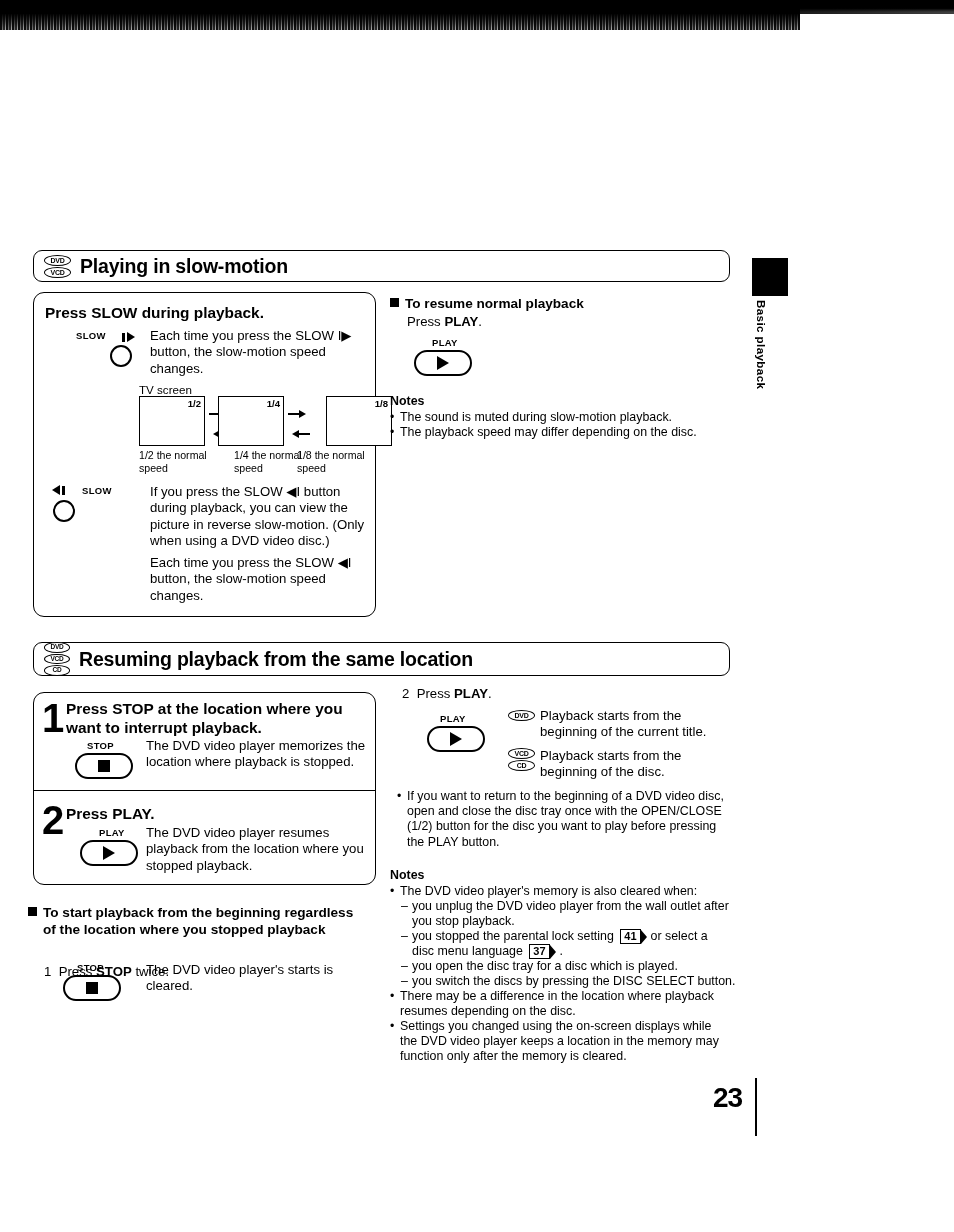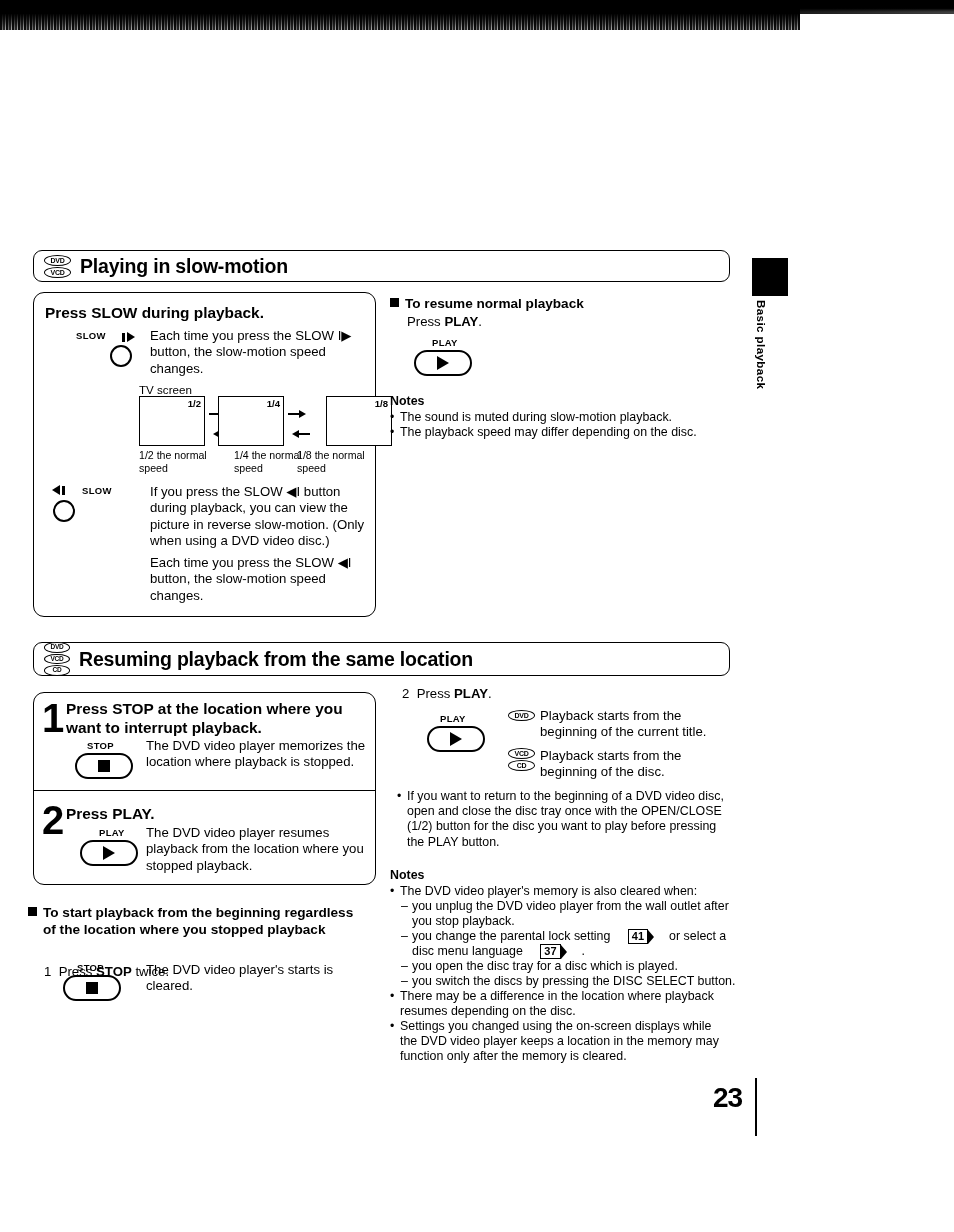--- a/index.html
+++ b/index.html
@@ -158,21 +158,21 @@
   .step-num {
     position:absolute; font-size:40px; font-weight:bold;
     line-height:40px; letter-spacing:-2px;
   }
 
   
   .pref {
     display:inline-block; position:relative;
     border:1.5px solid #000; padding:0 3px 0 3px;
     font-size:11px; font-weight:bold; line-height:13px;
-    margin:0 14px; vertical-align:0px;
+    margin:0 3px; vertical-align:0px;
   }
   .pref::after {
     content:""; position:absolute; right:-7px; top:0px;
     width:0;height:0;
     border-left:6px solid #000;
     border-top:7.5px solid transparent;
     border-bottom:7.5px solid transparent;
   }
   .pref-wrap { display:inline-block; margin-right:7px; }
 
@@ -376,21 +376,21 @@
   </div>
 
   <div class="sub-li" style="left:401px; top:899px; width:330px;">
     <span class="dash">–</span>
       <span class="txt">you unplug the DVD video player from the wall outlet after you stop playback.</span>
   </div>
 
   <div class="sub-li" style="left:401px; top:929px; width:330px;">
     <span class="dash">–</span>
     <span class="txt">
-      <span>you change the parental lock setting</span>
+      <span>you stopped the parental lock setting</span>
       <span class="pref-wrap"><span class="pref">41</span></span><span>or select a disc menu language</span>
       <span class="pref-wrap"><span class="pref">37</span></span><span>.</span>
     </span>
   </div>
 
   <div class="sub-li" style="left:401px; top:959px; width:330px;">
     <span class="dash">–</span>
       <span class="txt">you open the disc tray for a disc which is played.</span>
   </div>
   <div class="sub-li" style="left:401px; top:974px; width:335px;">

